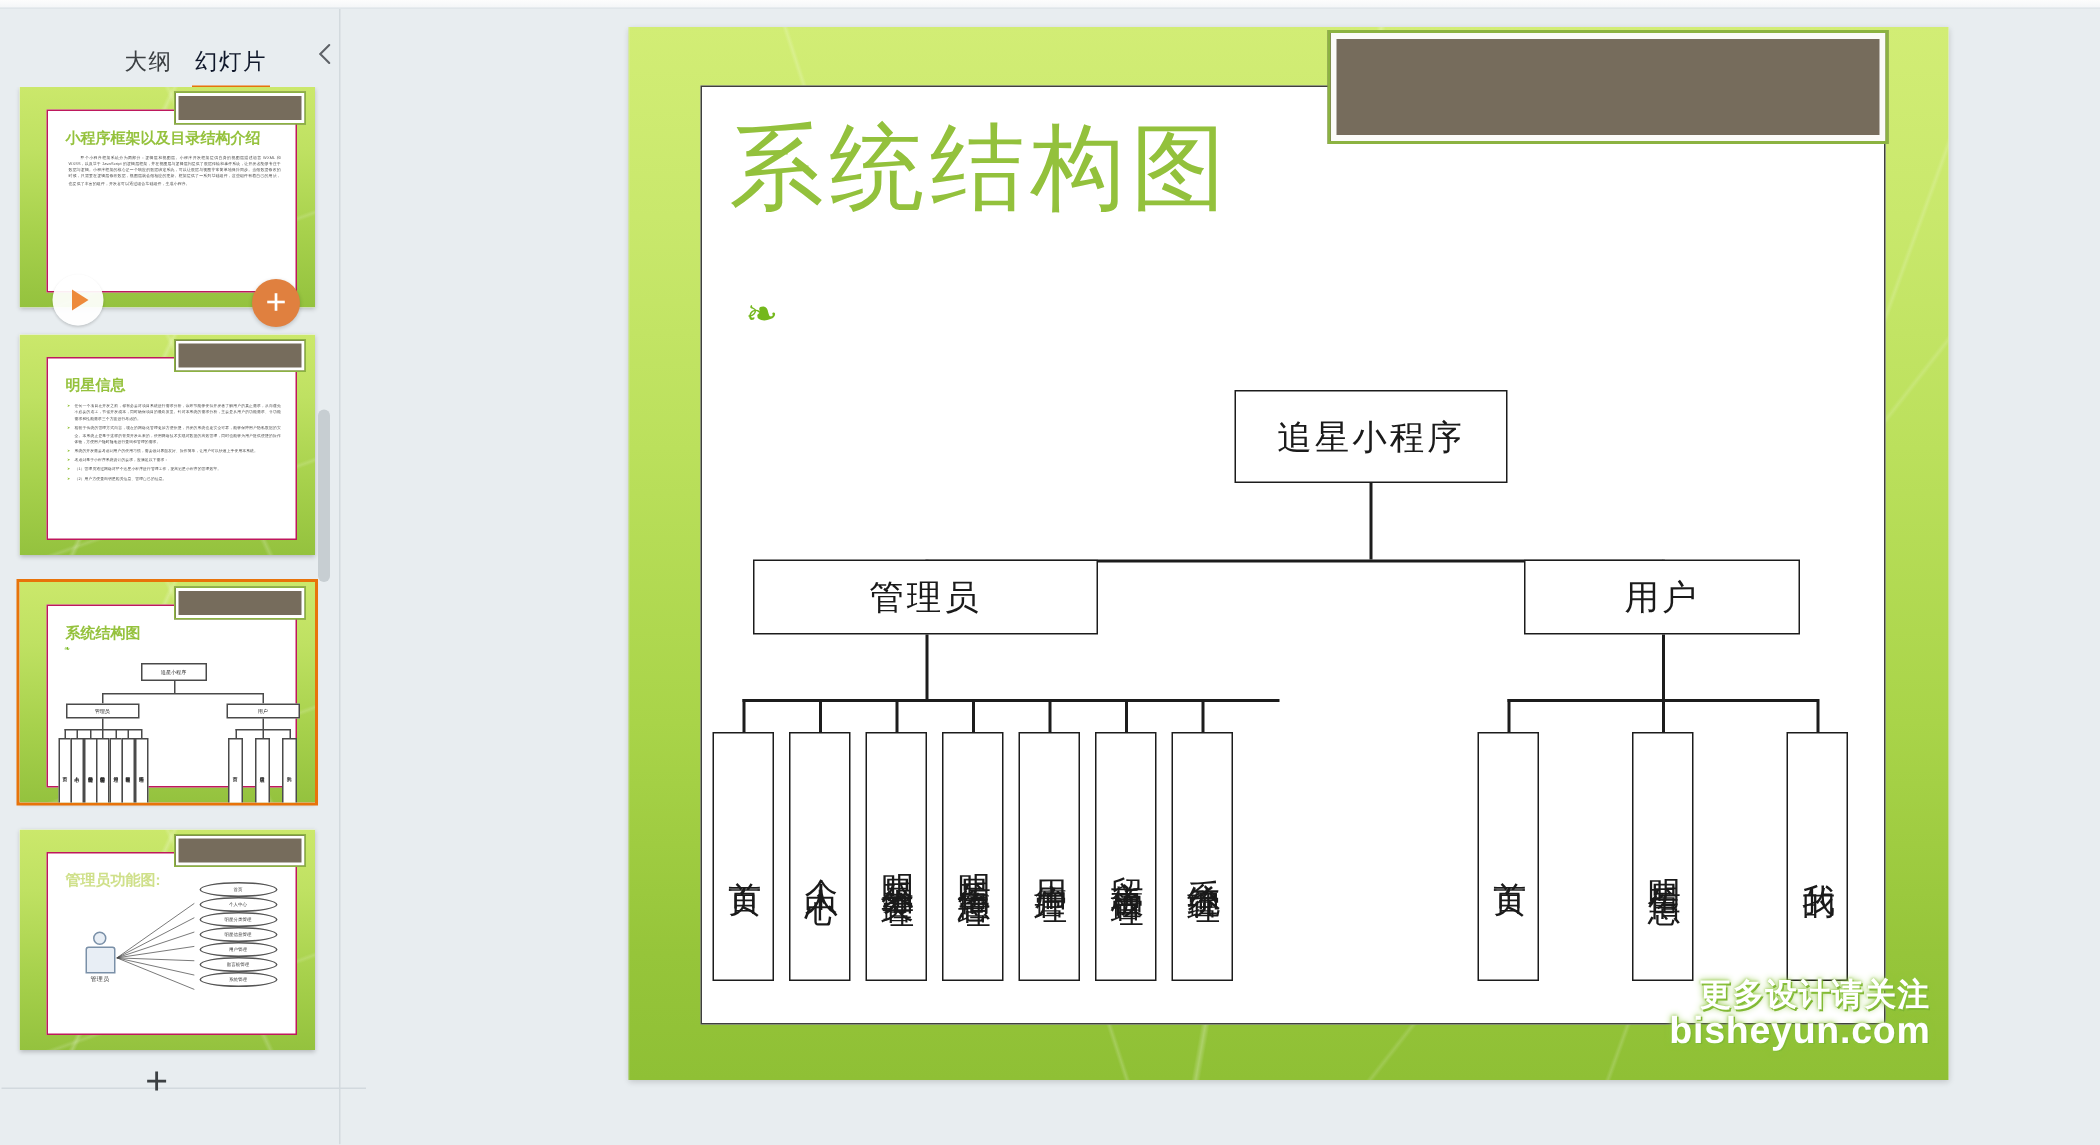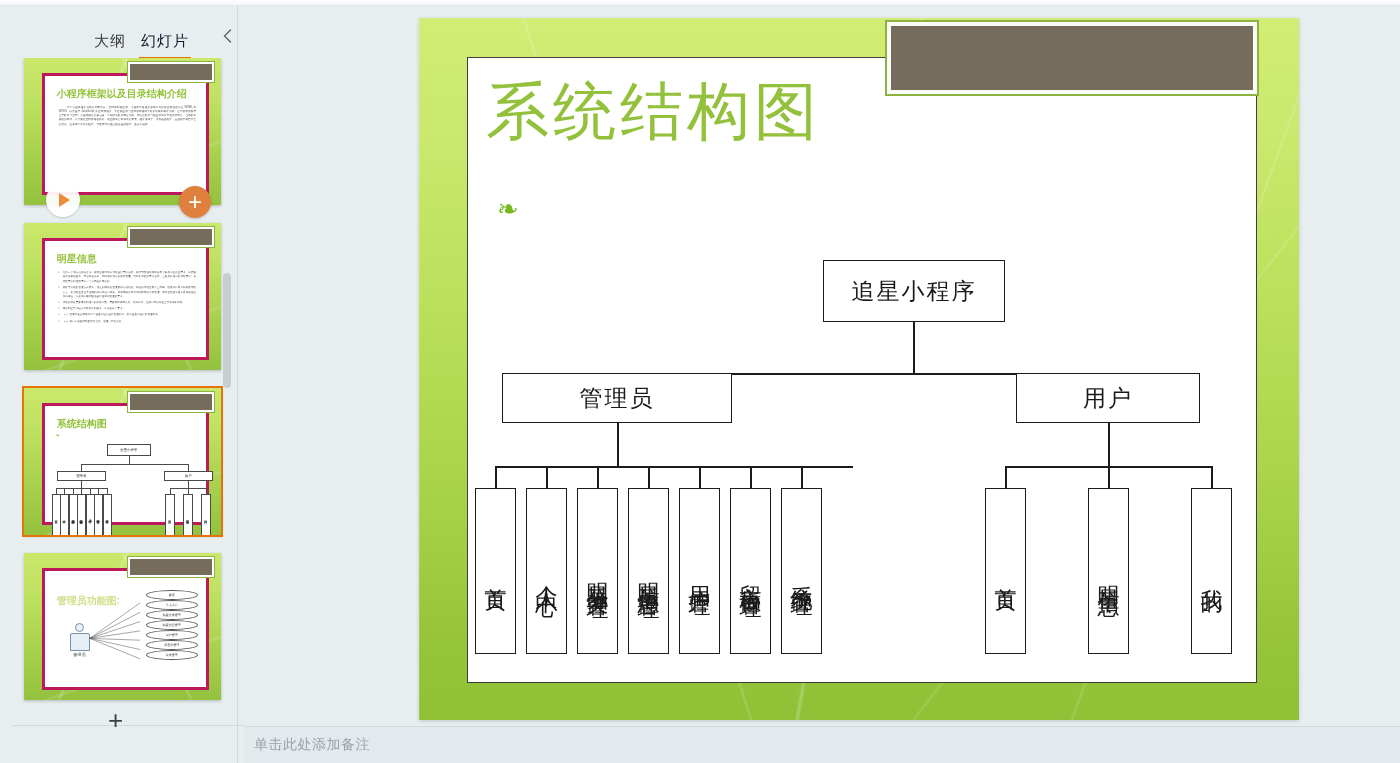--- a/index.html
+++ b/index.html
@@ -13,21 +13,21 @@
 
   
   .top-strip {
     position: absolute; left: 0; top: 0; width: 1400px; height: 6px;
     background: linear-gradient(#fdfdfd, #f4f6f8);
     border-bottom: 1px solid #dfe5e9;
   }
 
   
   .sidebar {
-    position: absolute; left: 12px; top: 6px; width: 226px; height: 757px;
+    position: absolute; left: 1px; top: 6px; width: 226px; height: 757px;
     background: #e8edf0;
     border-right: 1px solid #d3dade;
   }
   .side-tabs {
     position: absolute; left: 0; top: 0; width: 243px; height: 52px;
     display: flex; align-items: center;
   }
   .tab {
     font-size: 15px; color: #3c4043; letter-spacing: 1px;
     padding: 4px 2px; cursor: pointer; position: relative;
@@ -69,21 +69,21 @@
   }
   .mini-bg::after {
     content: ""; position: absolute; inset: 0;
     background:
       linear-gradient(115deg, transparent 38%, rgba(255,255,255,.22) 39%, transparent 40%),
       linear-gradient(65deg, transparent 62%, rgba(255,255,255,.18) 63%, transparent 64%),
       linear-gradient(160deg, transparent 70%, rgba(255,255,255,.15) 71%, transparent 72%);
   }
   .mini-white {
     position: absolute; left: 9%; top: 10%; right: 6%; bottom: 7%;
-    background: #fff; border: 3px solid #be185d;
+    background: #fff; border: 1px solid #be185d;
   }
   .mini-brown {
     position: absolute; right: 6px; top: 3px; width: 88px; height: 22px;
     background: #766c5c; border: 1px solid #8cb341;
     box-shadow: inset 0 0 0 2px #fff;
   }
   .mini-title {
     position: absolute; left: 12px; top: 11px;
     font-size: 10px; color: #95c23d; font-weight: bold;
     white-space: nowrap;
@@ -352,21 +352,21 @@
             </div>
           </div>
           <div class="mini-brown"></div>
         </div>
       </div>
 
       <div class="thumb-wrap">
         <div class="thumb">
           <div class="mini-bg"></div>
           <div class="mini-white">
-            <div class="mini-title" style="color:#cfe08a;margin-top:12px;">管理员功能图:</div>
+            <div class="mini-title" style="color:#cfe08a;">管理员功能图:</div>
             <div class="mini-uc">
               <div class="mini-actor">
                 <div class="head"></div>
                 <div class="body"></div>
                 <div class="lbl">管理员</div>
               </div>
               <svg style="position:absolute;left:0;top:0;width:100%;height:100%;" viewBox="0 0 173 104">
                 <g stroke="#444" stroke-width="0.5" fill="none">
                   <line x1="48" y1="62" x2="102" y2="24"></line>
                   <line x1="48" y1="62" x2="102" y2="34"></line>
@@ -445,20 +445,21 @@
         <div class="edge horz" style="left:538px;top:409px;width:207px;"></div>
         <div class="edge vert" style="left:538px;top:409px;height:22px;"></div>
         <div class="edge vert" style="left:641px;top:409px;height:22px;"></div>
         <div class="edge vert" style="left:744px;top:409px;height:22px;"></div>
 
         <div class="node v" style="left:518px;top:431px;width:41px;height:166px;">首页</div>
         <div class="node v" style="left:621px;top:431px;width:41px;height:166px;">明星信息</div>
         <div class="node v" style="left:724px;top:431px;width:41px;height:166px;">我的</div>
       </div>
 
+      <div class="watermark">
+        <div class="l1">更多设计请关注</div>
+        <div class="l2">bisheyun.com</div>
+      </div>
     </div>
   </div>
 
-  <div class="notes-bar">
-    <div class="notes-placeholder">单击此处添加备注</div>
-  </div>
 
 </div>
 
 </body></html>

